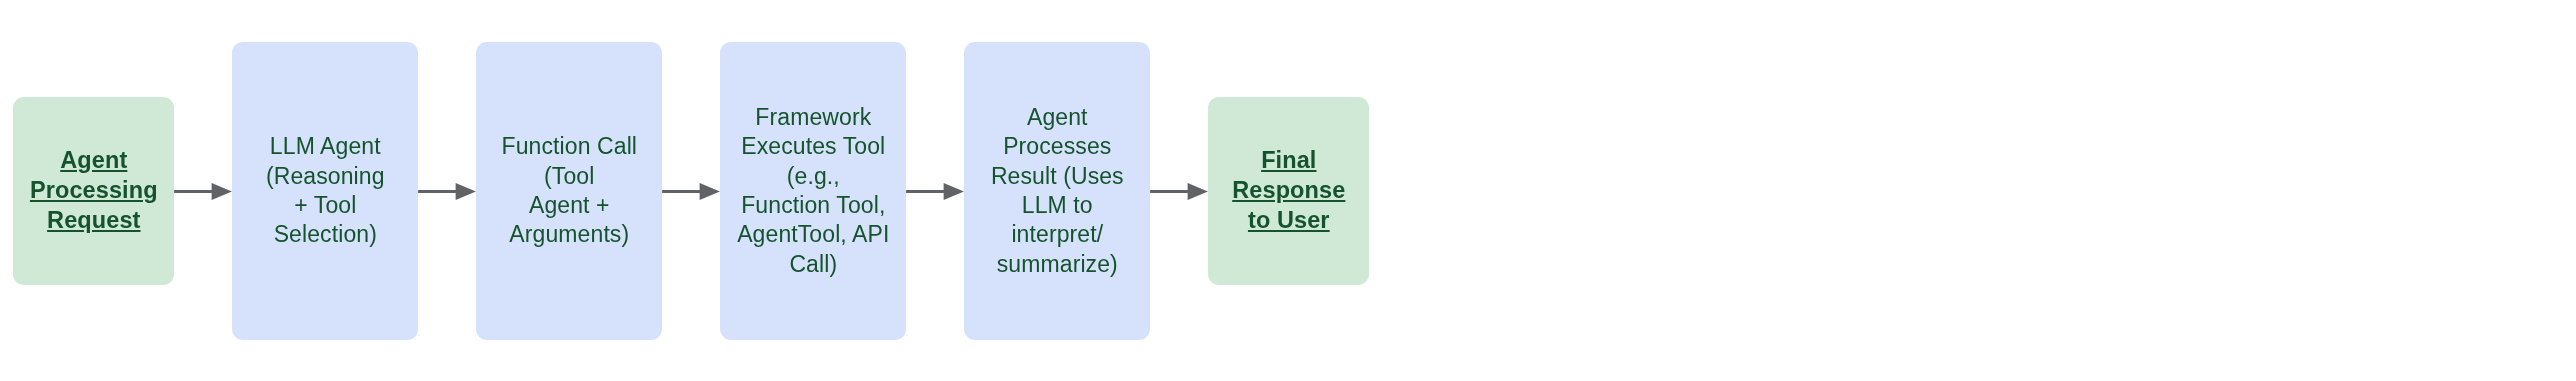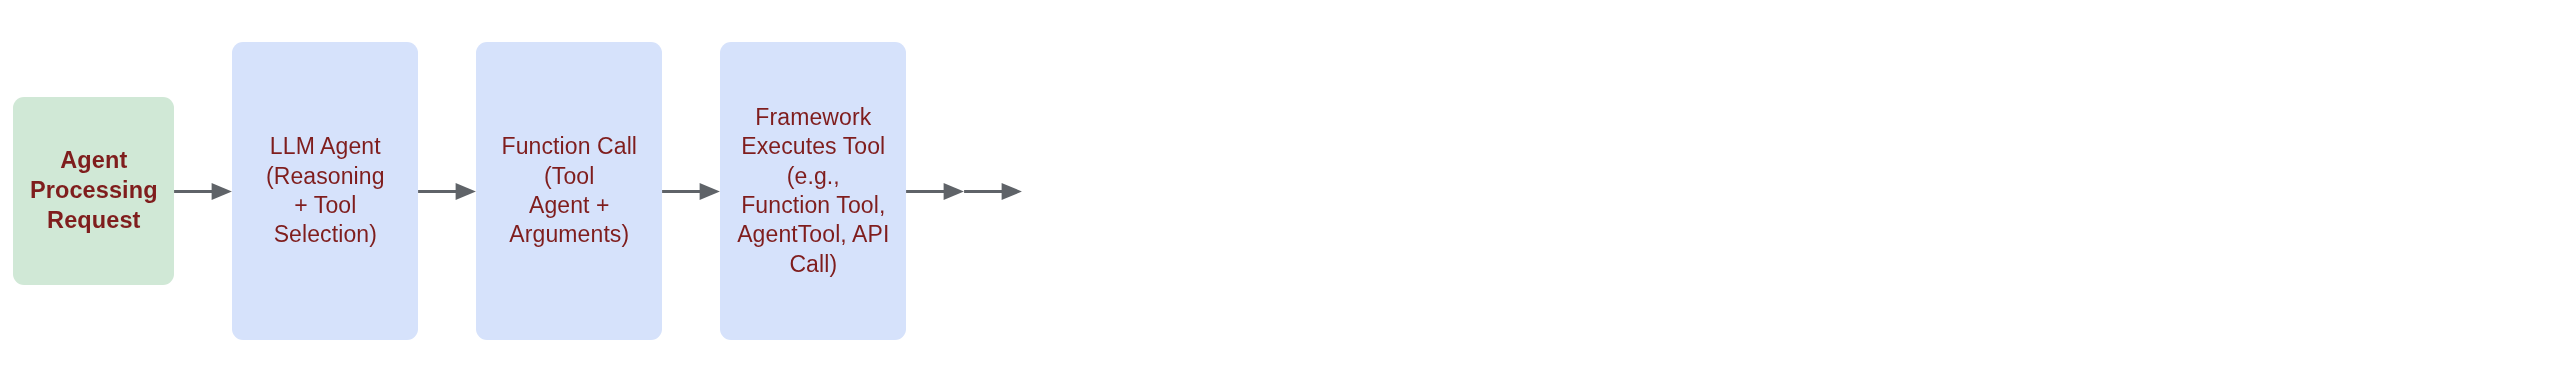--- a/index.html
+++ b/index.html
@@ -35,35 +35,36 @@
     align-items: center;
     justify-content: center;
     text-align: center;
     border-radius: 11px;
     flex: 0 0 auto;
     padding: 4.7px 7.8px;
   }
 
   .node .node-label {
     display: block;
-    color: #7f1d1d;
+    color: #14532d;
     letter-spacing: 0.1px;
     white-space: pre-line;
   }
 
   
   .node.terminal {
     background: #d0e8d6;
     width: 161px;
     height: 188px;
   }
   .node.terminal .node-label {
     font-size: 23.5px;
     line-height: 1.27;
     font-weight: 700;
+    text-decoration: underline;
   }
 
   
   .node.process {
     background: #d6e2fb;
     width: 186px;
     height: 298px;
   }
   .node.process .node-label {
     font-size: 23px;
@@ -144,23 +145,33 @@
 AgentTool, API Call)</span>
   </div>
 
   <div class="arrow">
     <svg viewBox="0 0 74 32" xmlns="http://www.w3.org/2000/svg" aria-hidden="true">
       <line class="arrow-line" x1="0" y1="16" x2="50" y2="16"></line>
       <polygon class="arrow-head" points="48,5 74,16 48,27"></polygon>
     </svg>
   </div>
 
+  <div class="node process">
+    <span class="node-label">Agent Processes
+Result (Uses LLM to
+interpret/
+summarize)</span>
+  </div>
 
   <div class="arrow">
     <svg viewBox="0 0 74 32" xmlns="http://www.w3.org/2000/svg" aria-hidden="true">
       <line class="arrow-line" x1="0" y1="16" x2="50" y2="16"></line>
       <polygon class="arrow-head" points="48,5 74,16 48,27"></polygon>
     </svg>
   </div>
 
+  <div class="node terminal">
+    <span class="node-label">Final Response
+to User</span>
+  </div>
 
 </div>
 
 
 </body></html>

